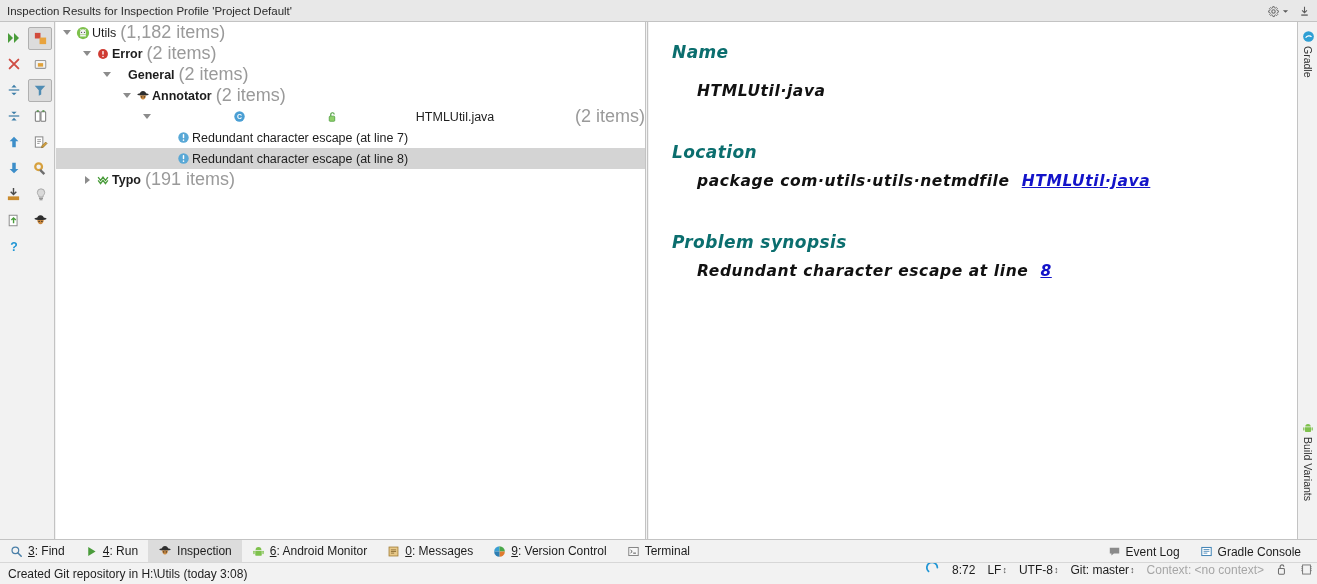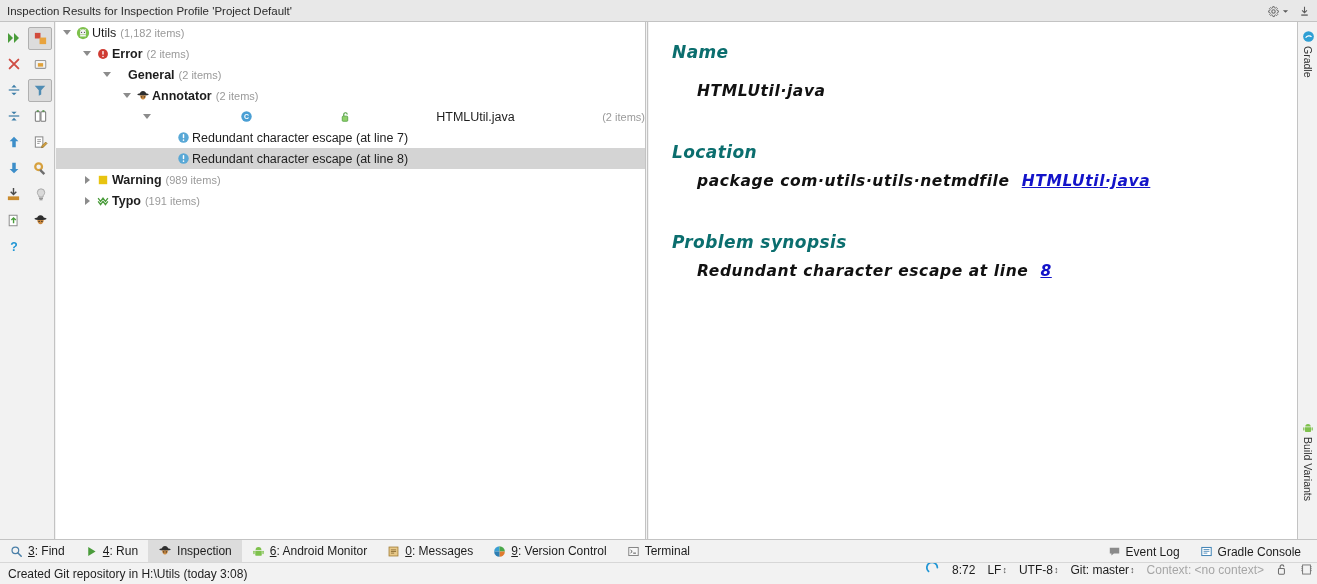--- a/index.html
+++ b/index.html
@@ -113,21 +113,21 @@
     border-left: 5px solid #8c8c8c;
   }
   .nodeicon {
     width: 18px; height: 21px;
     display: flex; align-items: center; justify-content: center;
     flex: 0 0 18px;
   }
   .nodeicon.narrow { width: 14px; flex: 0 0 14px; }
   .nodelabel { font-size: 12.5px; }
   .nodelabel.bold { font-weight: bold; }
-  .nodecount { font-size: 11px; color: #9a9a9a; margin-left: 4px; }
+  .nodecount { font-size: 18px; color: #9a9a9a; margin-left: 4px; }
 
   .splitter {
     position: absolute;
     left: 645px; top: 22px;
     width: 3px; height: 517px;
     background: #f2f2f2;
     border-left: 1px solid #c3c3c3;
     border-right: 1px solid #c3c3c3;
     cursor: col-resize;
   }
@@ -554,32 +554,20 @@
       <div class="nodeicon">
         <svg width="13" height="13" viewBox="0 0 16 16">
           <circle cx="8" cy="8" r="6.4" fill="#59a8d6"></circle>
           <rect x="7.1" y="3.8" width="1.8" height="5" rx="0.8" fill="#fff"></rect>
           <circle cx="8" cy="11.3" r="1" fill="#fff"></circle>
         </svg>
       </div>
       <span class="nodelabel">Redundant character escape (at line 8)</span>
     </div>
 
-    <div class="treerow" style="padding-left:24px;">
-      <div class="twisty">
-          <span class="tri-right"></span>
-        </div>
-      <div class="nodeicon">
-        <svg width="12" height="12" viewBox="0 0 16 16">
-            <rect x="2.4" y="2.4" width="11.2" height="11.2" fill="#e8c411"></rect>
-          </svg>
-      </div>
-      <span class="nodelabel bold">Warning</span>
-      <span class="nodecount">(989 items)</span>
-    </div>
 
     <div class="treerow" style="padding-left:24px;">
       <div class="twisty">
           <span class="tri-right"></span>
         </div>
       <div class="nodeicon">
         <svg width="14" height="13" viewBox="0 0 16 16">
           <path d="M2 5l3 4 3-4 3 4 3-4" stroke="#4a9c3b" stroke-width="1.6" fill="none"></path>
           <path d="M2 9l3 4 3-4 3 4 3-4" stroke="#4a9c3b" stroke-width="1.6" fill="none"></path>
         </svg>

